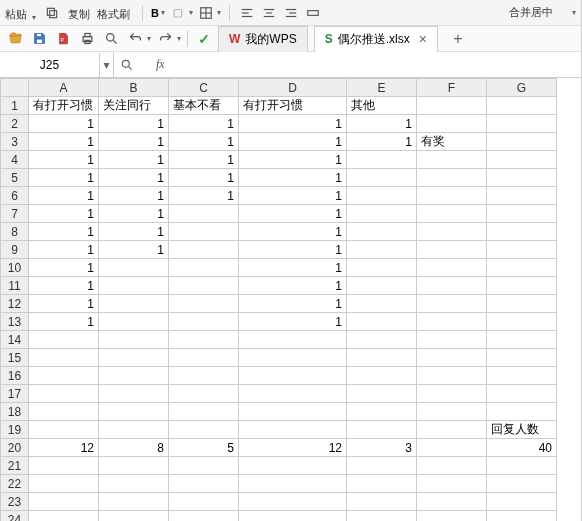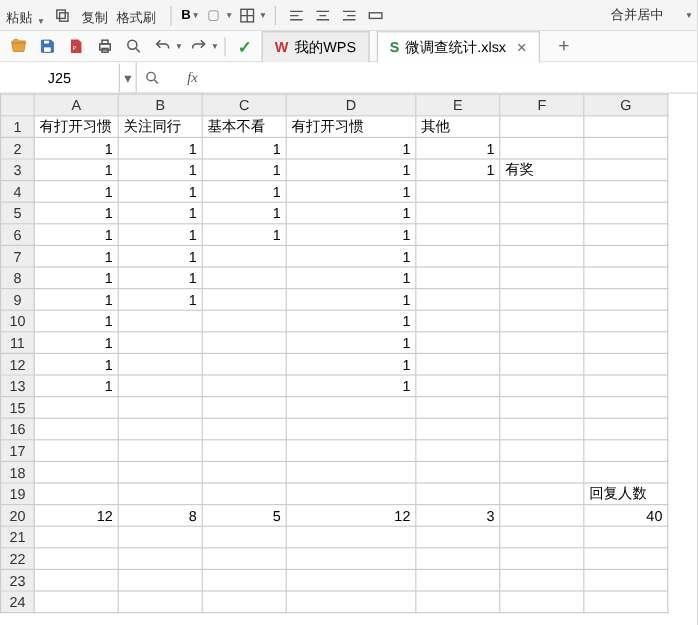--- a/index.html
+++ b/index.html
@@ -164,21 +164,21 @@
     <span class="dd-arrow">▾</span>
     <span class="divider"></span>
     <span class="q-icon" style="color:#2a9d3e;font-weight:bold;font-size:14px;">✓</span>
 
     <div class="tab inactive">
       <span style="color:#c33;font-weight:bold;">W</span>
       <span>我的WPS</span>
     </div>
     <div class="tab">
       <span style="color:#2a8a4a;font-weight:bold;">S</span>
-      <span>微调查统计.xlsx</span>
+      <span>偶尔推送.xlsx</span>
       <span class="tab-close">×</span>
     </div>
     <span class="tab-add">+</span>
   </div>
 
   <div class="formula-bar">
     <input class="name-box" value="J25" style="">
     <span class="name-dd">▾</span>
     <div class="fx-ctrl">
       <span class="fx-btn">
@@ -329,20 +329,30 @@
             <th class="row-head">13</th>
             <td class="cell col-A num">1</td>
             <td class="cell col-B"></td>
             <td class="cell col-C"></td>
             <td class="cell col-D num">1</td>
             <td class="cell col-E"></td>
             <td class="cell col-F"></td>
             <td class="cell col-G"></td>
           </tr>
           <tr>
+            <th class="row-head">14</th>
+            <td class="cell col-A"></td>
+            <td class="cell col-B"></td>
+            <td class="cell col-C"></td>
+            <td class="cell col-D"></td>
+            <td class="cell col-E"></td>
+            <td class="cell col-F"></td>
+            <td class="cell col-G"></td>
+          </tr>
+          <tr>
             <th class="row-head">15</th>
             <td class="cell col-A"></td>
             <td class="cell col-B"></td>
             <td class="cell col-C"></td>
             <td class="cell col-D"></td>
             <td class="cell col-E"></td>
             <td class="cell col-F"></td>
             <td class="cell col-G"></td>
           </tr>
           <tr>

